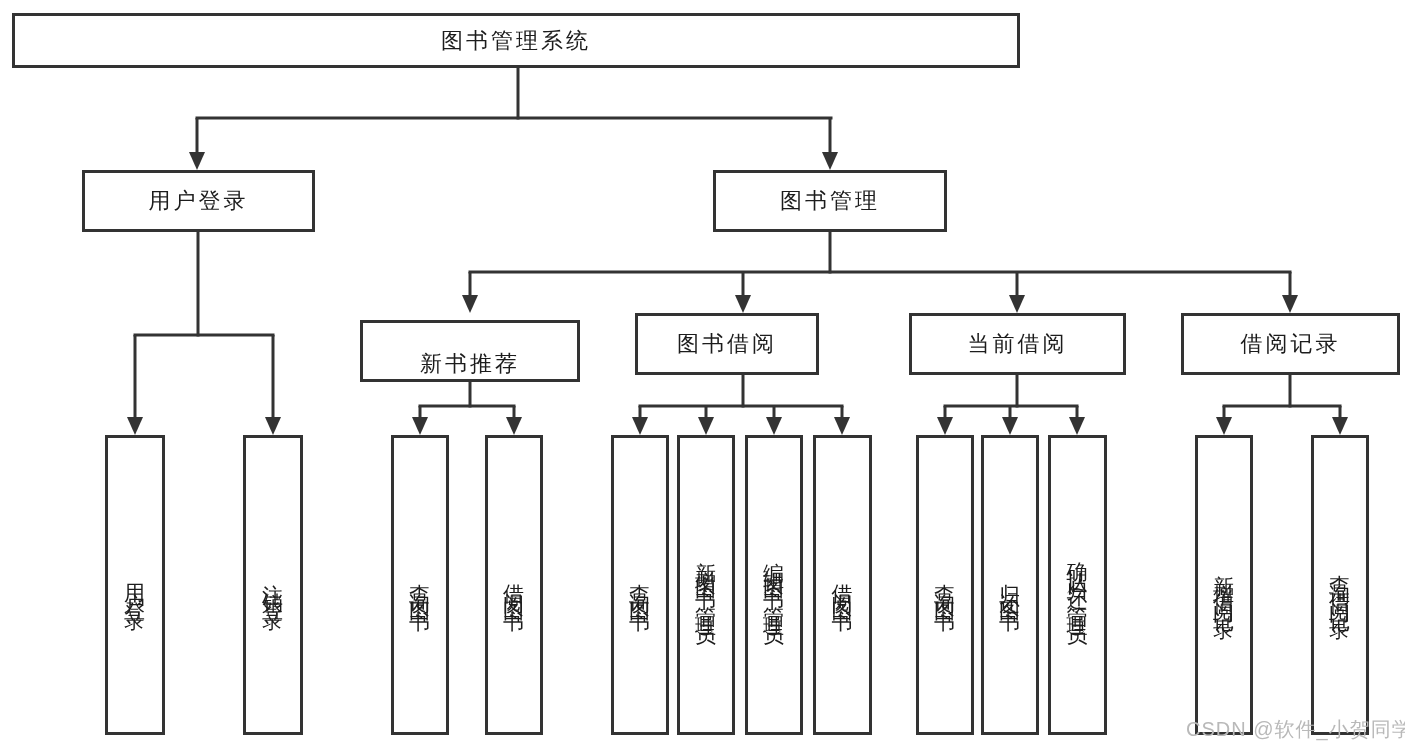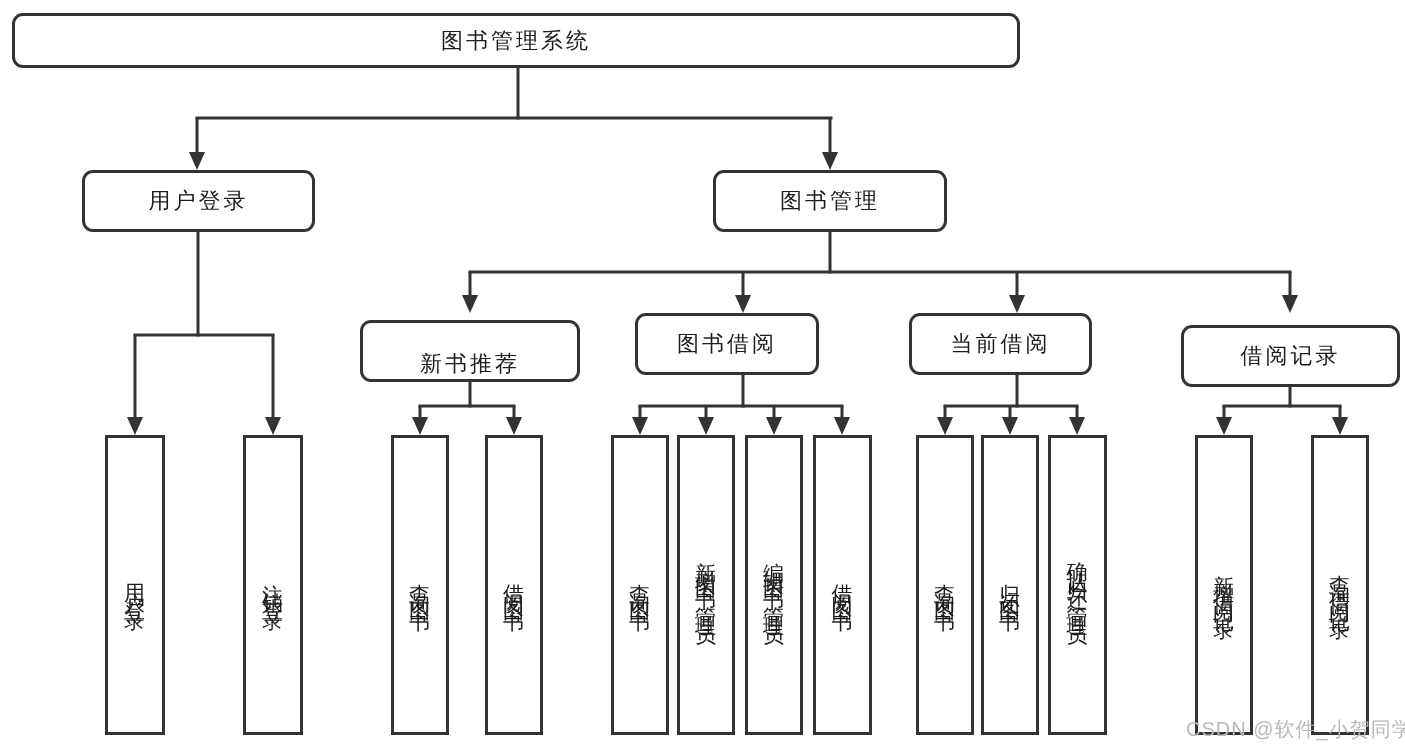--- a/index.html
+++ b/index.html
@@ -13,42 +13,42 @@
   .wires{position:absolute;left:0;top:0;z-index:0;}
   .box{
     position:absolute;
     background:#ffffff;
     border:3px solid #333333;
     box-sizing:border-box;
     display:flex;align-items:center;justify-content:center;
     color:#1c1c1c;
     z-index:1;
   }
-  .hbox{font-size:22px;letter-spacing:3px;white-space:nowrap;border-radius:11px;}
+  .hbox{font-size:22px;letter-spacing:3px;white-space:nowrap;}
   .vbox span{
     writing-mode:vertical-rl;
     text-orientation:mixed;
     font-size:21px;
     letter-spacing:9px;
     line-height:1;
   }
   .watermark{
     position:absolute;left:1186px;top:716px;
     font-size:20px;color:#b9b9b9;
     letter-spacing:1px;white-space:nowrap;
     z-index:5;
   }
   
   .p-root{left:12px;top:13px;width:1008px;height:55px;}
   .p-user-login{left:82px;top:170px;width:233px;height:62px;}
   .p-book-mgmt{left:713px;top:170px;width:234px;height:62px;align-items:center;}
   .p-new-book{left:360px;top:320px;width:220px;height:62px;align-items:flex-end;}
   .p-book-borrow{left:635px;top:313px;width:184px;height:62px;}
-  .p-current-borrow{left:909px;top:313px;width:183px;height:62px;}
-  .p-borrow-records{left:1181px;top:325px;width:219px;height:62px;}
+  .p-current-borrow{left:909px;top:313px;width:217px;height:62px;}
+  .p-borrow-records{left:1181px;top:313px;width:219px;height:62px;}
   .p-leaf-1{left:105px;top:435px;width:60px;height:300px;}
   .p-leaf-2{left:243px;top:435px;width:60px;height:300px;}
   .p-leaf-3{left:391px;top:435px;width:58px;height:300px;}
   .p-leaf-4{left:485px;top:435px;width:58px;height:300px;}
   .p-leaf-5{left:611px;top:435px;width:58px;height:300px;}
   .p-leaf-6{left:677px;top:435px;width:58px;height:300px;}
   .p-leaf-7{left:745px;top:435px;width:58px;height:300px;}
   .p-leaf-8{left:813px;top:435px;width:59px;height:300px;}
   .p-leaf-9{left:916px;top:435px;width:58px;height:300px;}
   .p-leaf-10{left:981px;top:435px;width:58px;height:300px;}

